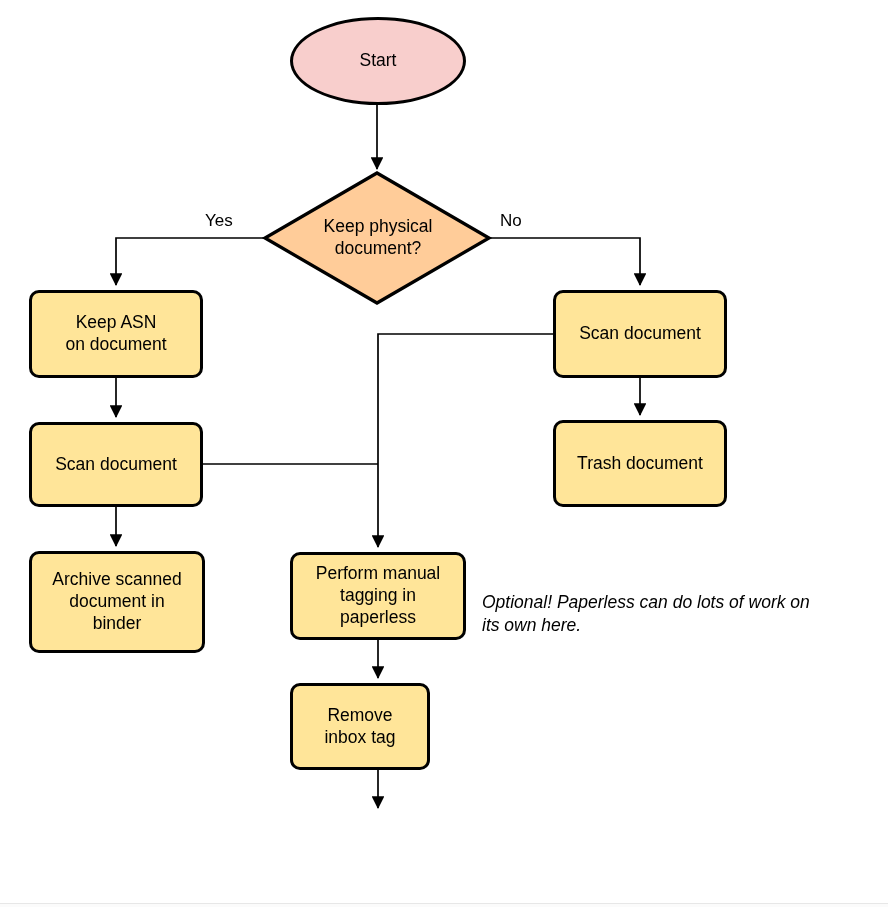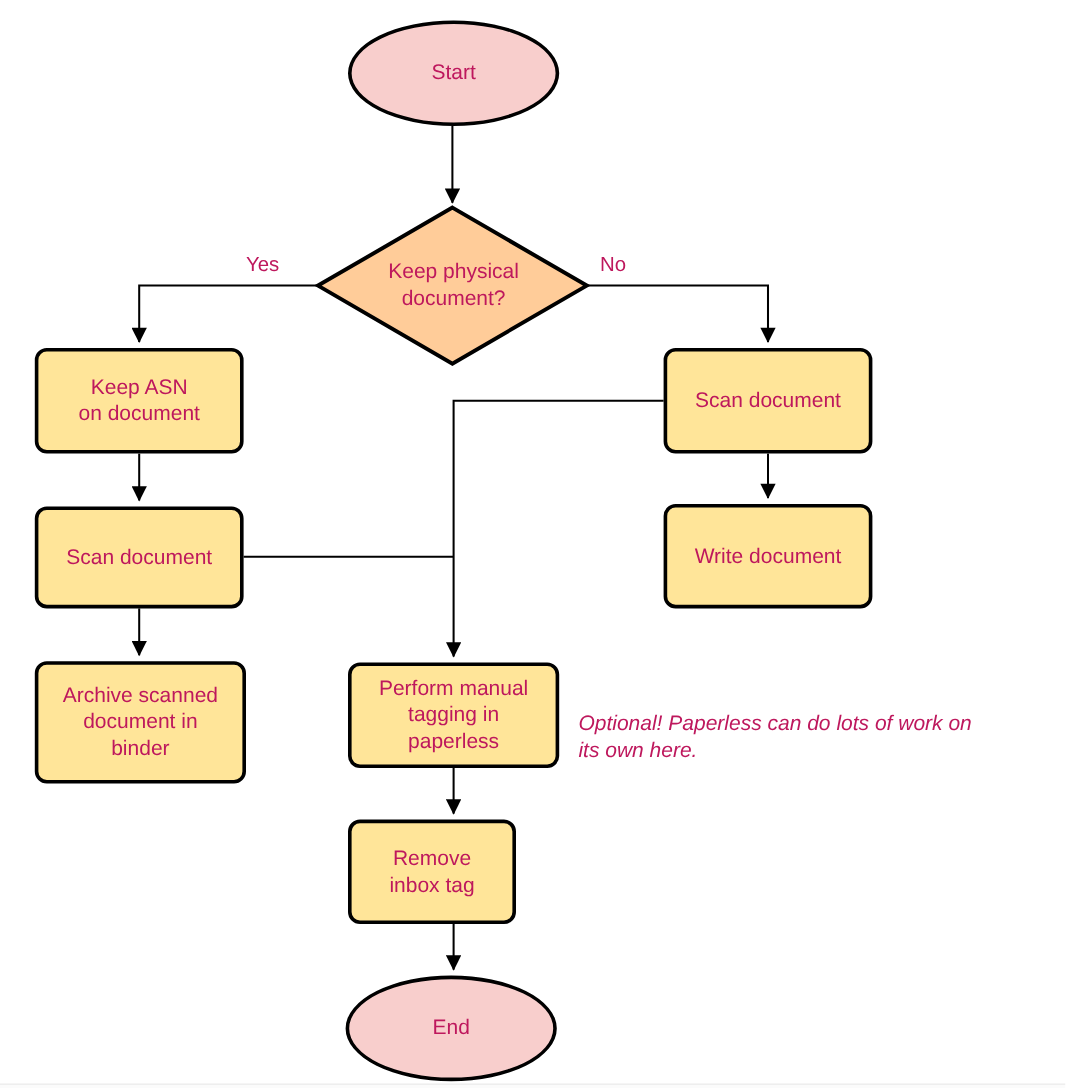--- a/index.html
+++ b/index.html
@@ -2,21 +2,21 @@
 <html style="--terminator-fill: #F8CECC; --decision-fill: #FFCC99; --process-fill: #FFE599; --stroke: #000000; --edge-stroke: #000000;"><head>
 <meta charset="utf-8">
 <style>
   html, body { margin: 0; padding: 0; background: #ffffff; }
   .canvas {
     position: relative;
     width: 888px;
     height: 907px;
     background: #ffffff;
     font-family: "Liberation Sans", sans-serif;
-    color: #be185d;
+    color: #000000;
     overflow: hidden;
   }
   .edges {
     position: absolute;
     left: 0; top: 0;
     z-index: 1;
     pointer-events: none;
   }
   .node {
     position: absolute;
@@ -141,37 +141,34 @@
     <span>Archive scanned
 document in
 binder</span>
   </div>
 
   <div class="node process" style="left:553px; top:290px; width:174px; height:88px;">
     <span>Scan document</span>
   </div>
 
   <div class="node process" style="left:553px; top:420px; width:174px; height:87px;">
-    <span>Write document</span>
+    <span>Trash document</span>
   </div>
 
   <div class="node process" style="left:290px; top:552px; width:176px; height:88px;">
     <span>Perform manual
 tagging in
 paperless</span>
   </div>
 
   <div class="node process" style="left:290px; top:683px; width:140px; height:87px;">
     <span>Remove
 inbox tag</span>
   </div>
 
-  <div class="node terminator" style="left:288px; top:813px; width:176px; height:88px;">
-    <span>End</span>
-  </div>
 
   <div class="annotation" style="left:482px; top:591px; width:404px;">Optional! Paperless can do lots of work on
 its own here.</div>
 
   <div class="bottom-rule"></div>
   <div class="below-rule"></div>
 
 </div>
 
 </body></html>

